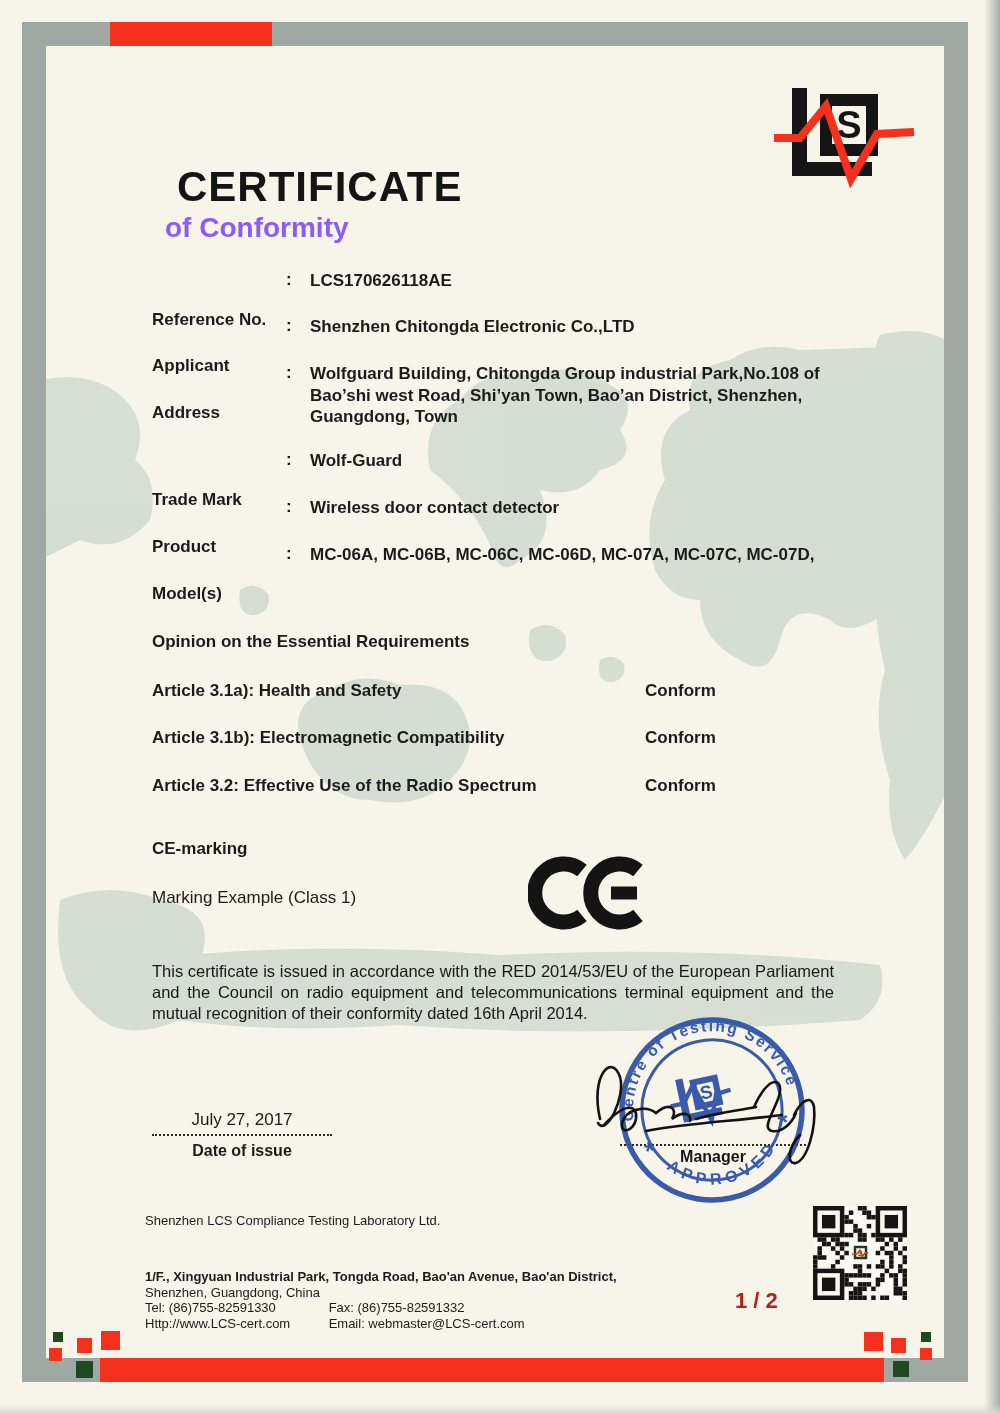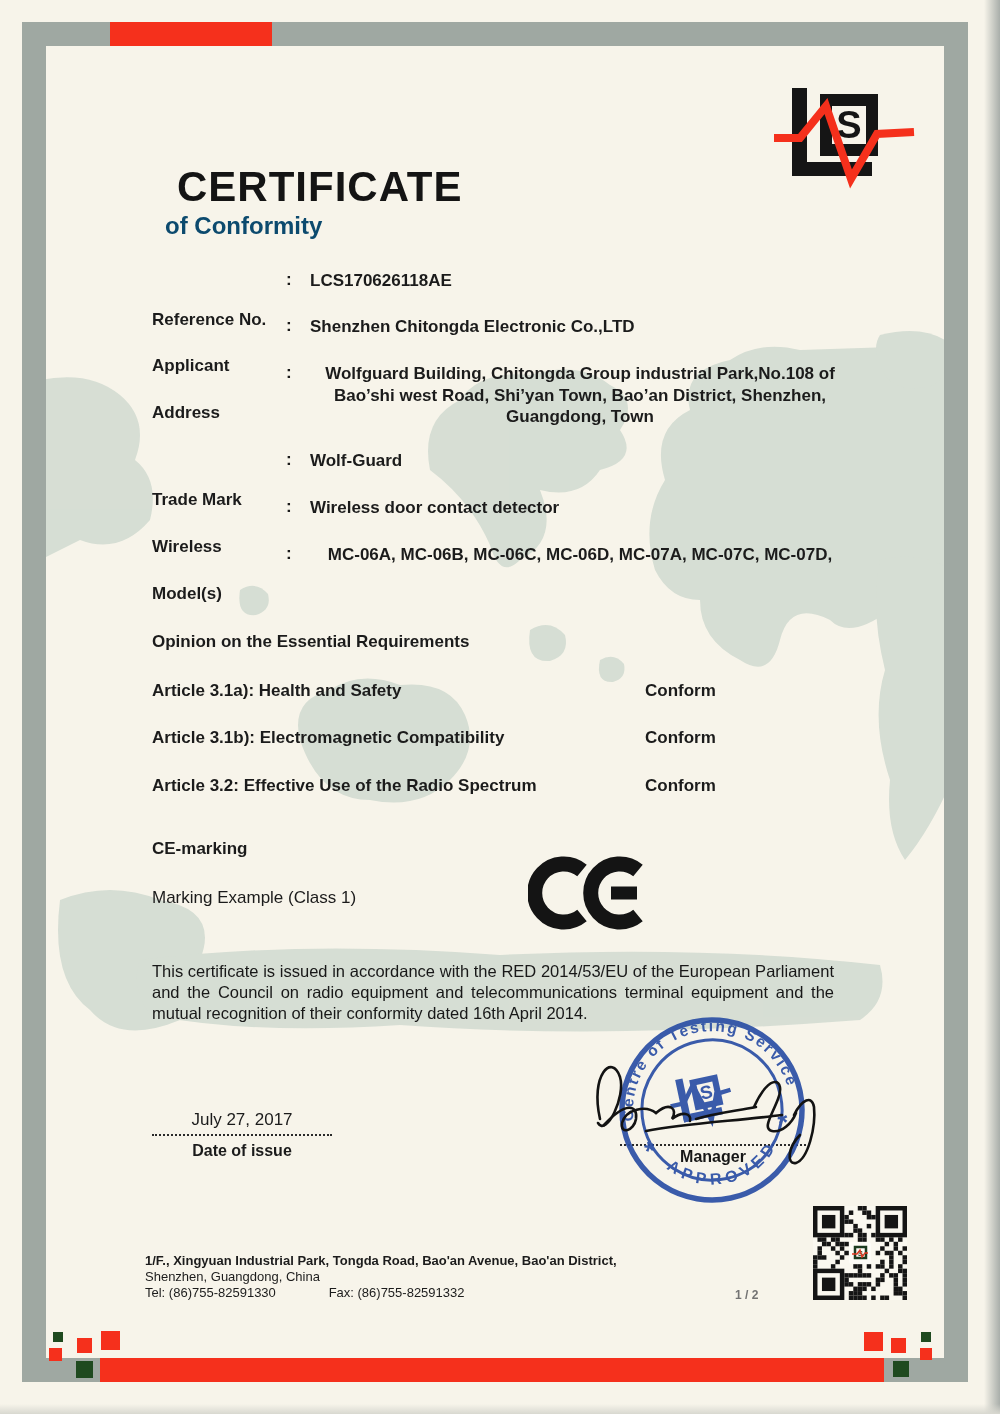--- a/index.html
+++ b/index.html
@@ -7,40 +7,40 @@
   .page{position:relative;width:1000px;height:1414px;background:#f7f4ea;overflow:hidden;margin:0 auto;}
   .abs{position:absolute;}
   
   .frame{position:absolute;left:22px;top:22px;width:946px;height:1360px;border:24px solid #9fa8a2;box-sizing:border-box;}
   .bar{position:absolute;}
   .sq{position:absolute;}
   .scan-edge{position:absolute;right:0;top:0;width:16px;height:100%;background:linear-gradient(to right,rgba(150,155,150,0),#a9aeaa);}
   .scan-bottom{position:absolute;left:0;bottom:0;width:100%;height:10px;background:linear-gradient(to bottom,rgba(150,155,150,0),#d8d8d0);}
   
   .title-main{position:absolute;left:177px;top:163px;font-size:42px;font-weight:bold;letter-spacing:1px;color:#141414;}
-  .title-sub{position:absolute;left:165px;top:212px;font-size:24px;font-weight:bold;color:#0c4a6e;}
+  .title-sub{position:absolute;left:165px;top:212px;font-size:28px;font-weight:bold;color:#8b5cf6;}
   .frow{position:absolute;left:152px;width:690px;color:#1b1b1b;}
   .frow .lab{position:absolute;left:0;top:0;width:132px;font-size:17px;font-weight:bold;margin-top:40px;}
   .frow .col{position:absolute;left:134px;top:0;font-size:17px;font-weight:bold;}
   .frow .val{position:absolute;left:158px;top:0;width:540px;font-size:17px;font-weight:bold;line-height:21.5px;}
-  .frow .val span{display:block;text-align:center;}
+  .frow .val span{display:block;}
   .heading{position:absolute;left:152px;font-size:17px;font-weight:bold;color:#1b1b1b;}
   .article{position:absolute;left:152px;width:700px;color:#1b1b1b;}
   .article .alab{position:absolute;left:0;top:0;font-size:17px;font-weight:bold;}
   .article .ares{position:absolute;left:493px;top:0;font-size:17px;font-weight:bold;}
   .plain{font-weight:normal;}
   .statement{position:absolute;left:152px;top:961px;width:682px;font-size:16.5px;line-height:21px;color:#181818;text-align:justify;}
   .dotline{position:absolute;border-top:2.5px dotted #2a2a2a;}
   .datebox-date{position:absolute;left:152px;top:1110px;width:180px;text-align:center;font-size:17px;color:#1b1b1b;}
   .datebox-label{position:absolute;left:152px;top:1142px;width:180px;text-align:center;font-size:16px;font-weight:bold;color:#1b1b1b;}
   .manager{position:absolute;left:620px;top:1148px;width:186px;text-align:center;font-size:16px;font-weight:bold;color:#161616;}
   .footer{position:absolute;left:145px;top:1213px;font-size:13px;line-height:15.8px;color:#1c1c1c;}
   .footer .b{font-weight:bold;margin-top:40px;}
   .footer .c2{display:inline-block;width:180px;}
-  .pagenum{position:absolute;left:735px;top:1288px;font-size:12px;font-weight:bold;color:#737373;}
+  .pagenum{position:absolute;left:735px;top:1288px;font-size:22px;font-weight:bold;color:#b91c1c;}
   .qr{position:absolute;left:813px;top:1206px;width:94px;height:94px;background:#faf8f0;}
   .qr svg{display:block;}
   .qr-logo{position:absolute;left:36px;top:36px;width:22px;height:22px;background:#fdfcf7;border-radius:3px;display:flex;align-items:center;justify-content:center;}
   .map{position:absolute;left:40px;top:330px;pointer-events:none;}
 </style>
 </head>
 <body>
 
 <div class="page">
 
@@ -106,21 +106,21 @@
       <span>Bao’shi west Road, Shi’yan Town, Bao’an District, Shenzhen,</span>
       <span>Guangdong, Town</span>
     </div>
   </div>
   <div class="frow" style="top:450px;">
     <div class="lab">Trade Mark</div>
     <div class="col">:</div>
     <div class="val">Wolf-Guard</div>
   </div>
   <div class="frow" style="top:497px;">
-    <div class="lab">Wireless</div>
+    <div class="lab">Product</div>
     <div class="col">:</div>
     <div class="val">Wireless door contact detector</div>
   </div>
   <div class="frow" style="top:544px;">
     <div class="lab">Model(s)</div>
     <div class="col">:</div>
     <div class="val">
       <span>MC-06A, MC-06B, MC-06C, MC-06D, MC-07A, MC-07C, MC-07D,</span>
     </div>
   </div>
@@ -187,25 +187,30 @@
       <path d="M 18 90 C 40 66 52 70 50 84 C 48 96 34 100 36 88 C 40 74 60 70 70 78"></path>
       <path d="M 70 78 C 84 66 92 74 86 84 C 96 76 106 78 104 86"></path>
       <path d="M 110 84 C 130 78 150 76 170 72"></path>
       <path d="M 168 72 C 184 36 200 44 192 64 C 186 80 176 94 186 96 C 196 98 206 88 210 78"></path>
       <path d="M 208 80 C 216 64 226 60 228 72 C 230 92 222 124 210 128 C 200 130 202 112 214 100"></path>
       <path d="M 60 96 C 100 88 150 86 196 80"></path>
     </g>
   </svg>
 
   <div class="footer">
+    <div>Shenzhen LCS Compliance Testing Laboratory Ltd.</div>
     <div class="b">1/F., Xingyuan Industrial Park, Tongda Road, Bao'an Avenue, Bao'an District,</div>
     <div>Shenzhen, Guangdong, China</div>
     <div>
       <span class="c2">Tel: (86)755-82591330</span>
       <span>Fax: (86)755-82591332</span>
+    </div>
+    <div>
+      <span class="c2">Http://www.LCS-cert.com</span>
+      <span>Email: webmaster@LCS-cert.com</span>
     </div>
   </div>
 
   <div class="qr">
     <svg id="qr-svg" width="94" height="94" viewBox="0 0 94 94">
         <rect x="44.76" y="0.00" width="4.48" height="4.48" fill="#151515"></rect>
         <rect x="49.24" y="0.00" width="4.48" height="4.48" fill="#151515"></rect>
         <rect x="35.81" y="4.48" width="4.48" height="4.48" fill="#151515"></rect>
         <rect x="49.24" y="4.48" width="4.48" height="4.48" fill="#151515"></rect>
         <rect x="53.71" y="4.48" width="4.48" height="4.48" fill="#151515"></rect>

